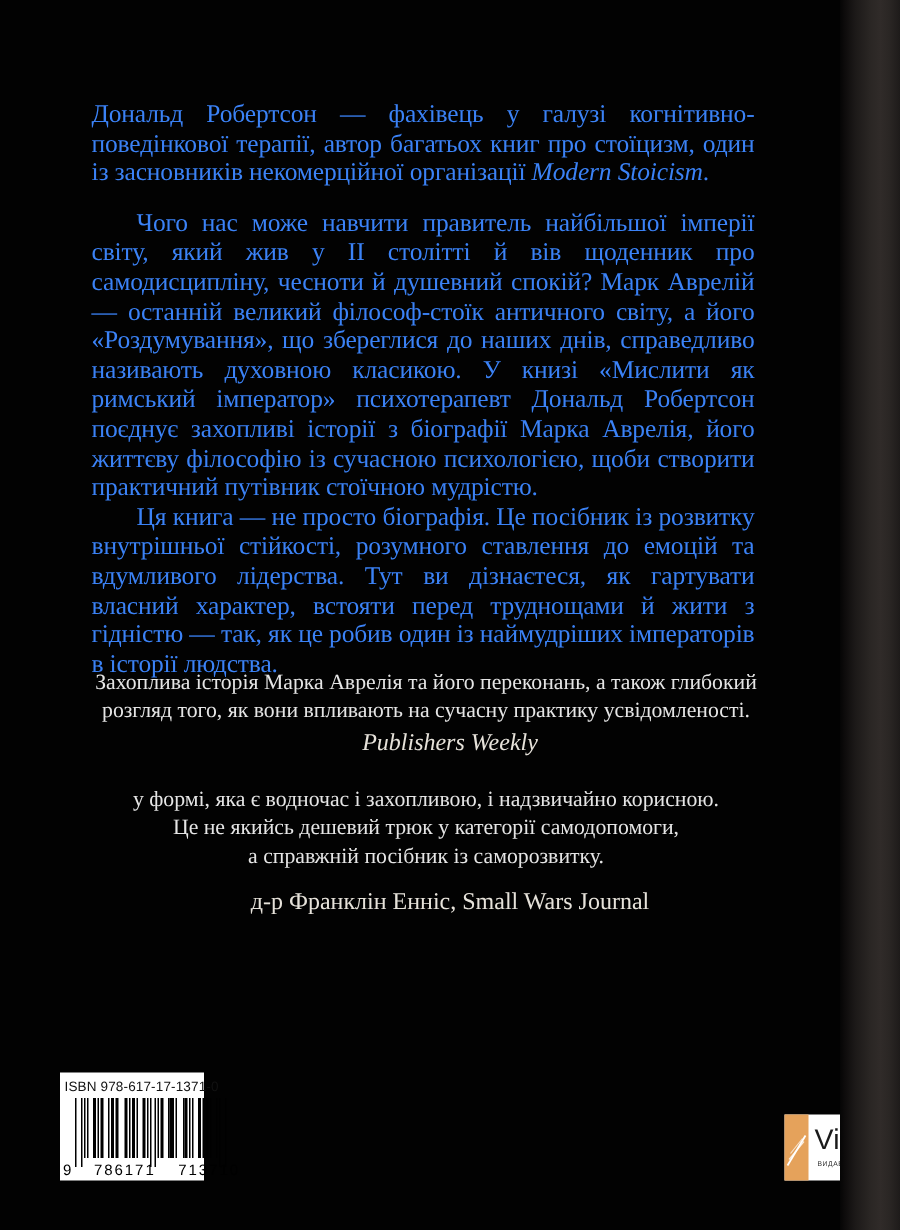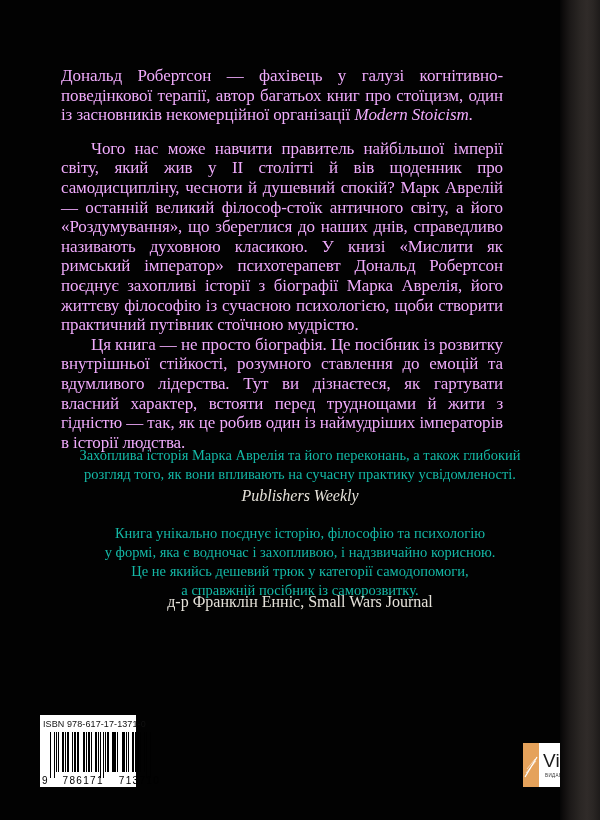--- a/index.html
+++ b/index.html
@@ -11,32 +11,32 @@
       background: #020202;
     }
     .spine {
       position: absolute; top: 0; right: 0; width: 40px; height: 820px;
       background: linear-gradient(to right,
         #050505 0px, #0d0b0b 3px, #1c1918 10px, #2a2624 20px, #302b29 27px, #2a2624 33px, #1e1b1a 40px);
     }
 
     .body-text {
       position: absolute; left: 61px; top: 66px; width: 442px;
-      color: #f0abfc; font-size: 17px; line-height: 19.6px;
+      color: #3b82f6; font-size: 17px; line-height: 19.6px;
       text-align: justify; letter-spacing: -0.1px;
       hyphens: manual;
     }
     .body-text p { margin: 0; }
     .body-text p.bio { margin-bottom: 14px; text-indent: 0; }
     .body-text p.ind { text-indent: 30px; }
     .body-text .it { font-style: italic; }
 
     .review {
-      position: absolute; left: 60px; width: 480px;
-      text-align: center; color: #14b8a6; font-size: 14.5px; line-height: 19px;
+      position: absolute; left: 44px; width: 480px;
+      text-align: center; color: #e5e5e5; font-size: 14.5px; line-height: 19px;
     }
     .review-1 { top: 446px; }
     .review-2 { top: 524px; }
     .attrib {
       position: absolute; left: 60px; width: 480px; text-align: center;
       color: #e6e2da; font-size: 16px; line-height: 20px;
     }
     .attrib-1 { top: 486px; font-style: italic; }
     .attrib-2 { top: 592px; }
     .attrib-2 .it { }
@@ -94,21 +94,20 @@
     <p class="ind">Ця книга — не просто біографія. Це посібник із розвитку внутрішньої стійкості, розумного ставлення до емоцій та вдумливого лідерства. Тут ви дізнаєтеся, як гартувати власний характер, встояти перед труднощами й жити з гідністю — так, як це робив один із наймудріших імператорів в історії людства.</p>
   </div>
 
   <div class="review review-1">
     <div>Захоплива історія Марка Аврелія та його переконань, а також глибокий</div>
     <div>розгляд того, як вони впливають на сучасну практику усвідомленості.</div>
   </div>
   <div class="attrib attrib-1">Publishers Weekly</div>
 
   <div class="review review-2">
-    <div>Книга унікально поєднує історію, філософію та психологію</div>
     <div>у формі, яка є водночас і захопливою, і надзвичайно корисною.</div>
     <div>Це не якийсь дешевий трюк у категорії самодопомоги,</div>
     <div>а справжній посібник із саморозвитку.</div>
   </div>
   <div class="attrib attrib-2"><span>д-р Франклін Енніс, </span><span class="it">Small Wars Journal</span></div>
 
   <div class="barcode">
     <div class="isbn-text">ISBN 978-617-17-1371-0</div>
     <div class="bars">
       <span class="g" style="width:1px"></span>

